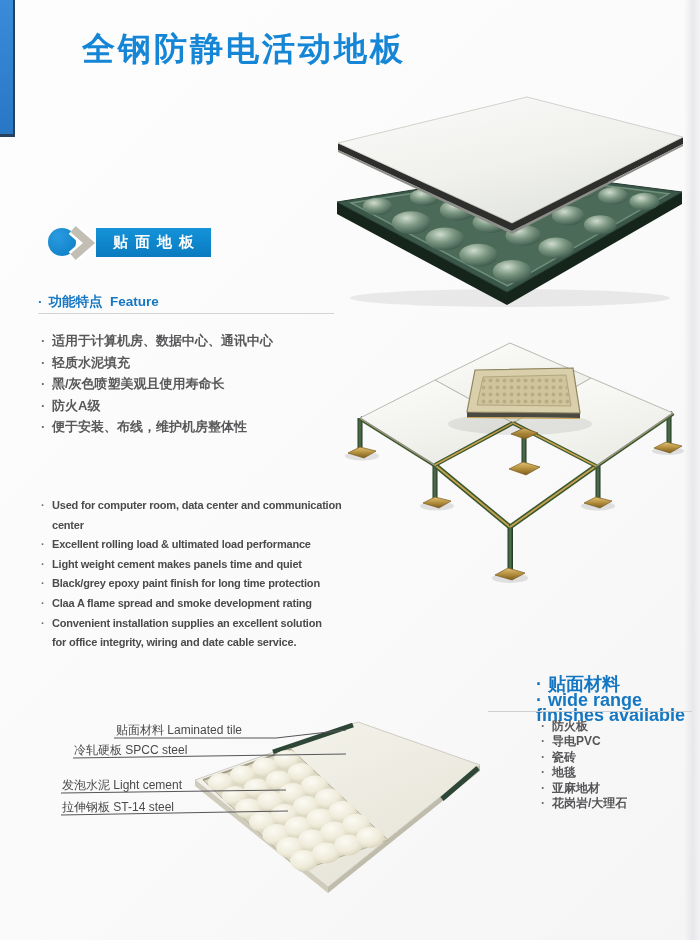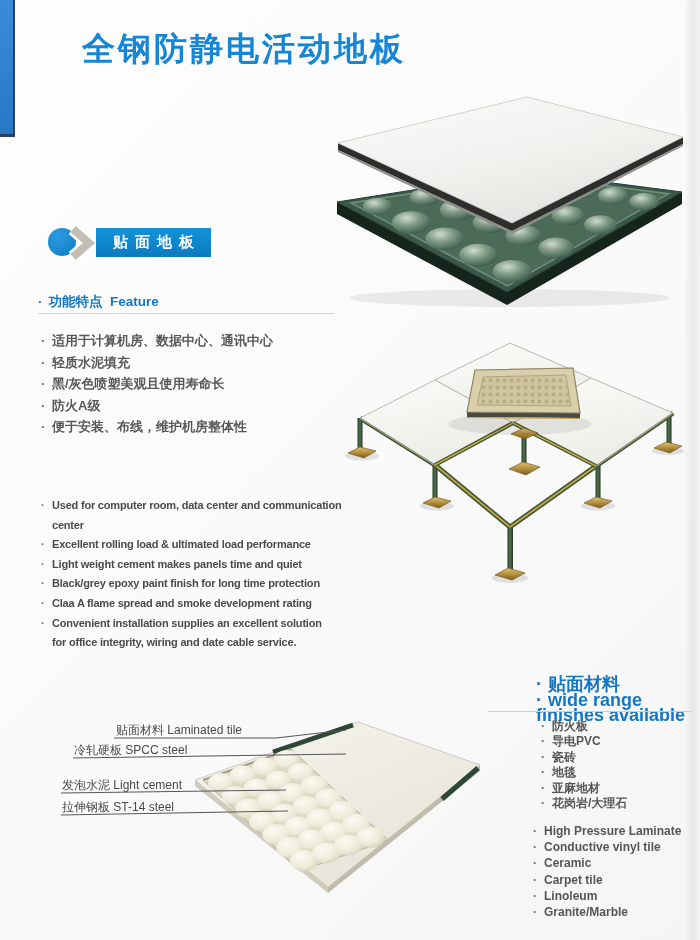--- a/index.html
+++ b/index.html
@@ -239,28 +239,20 @@
 
   <ul class="abs list-cn-fin">
     <li>防火板</li>
     <li>导电PVC</li>
     <li>瓷砖</li>
     <li>地毯</li>
     <li>亚麻地材</li>
     <li>花岗岩/大理石</li>
   </ul>
 
-  <ul class="abs list-en-fin">
-    <li>High Pressure Laminate</li>
-    <li>Conductive vinyl tile</li>
-    <li>Ceramic</li>
-    <li>Carpet tile</li>
-    <li>Linoleum</li>
-    <li>Granite/Marble</li>
-  </ul>
 
   <div class="abs" style="left:28px;top:700px;width:460px;height:238px;">
     <svg width="460" height="238" viewBox="0 0 460 238">
       <defs>
         <linearGradient id="topSurfG" x1="0" y1="0" x2="0.7" y2="1">
           <stop offset="0" stop-color="#f6f5ee"></stop>
             <stop offset="1" stop-color="#e6e4d7"></stop>
         </linearGradient>
         <radialGradient id="bumpCream" cx="0.38" cy="0.32" r="0.8">
           <stop offset="0" stop-color="#fcfbf3"></stop>

